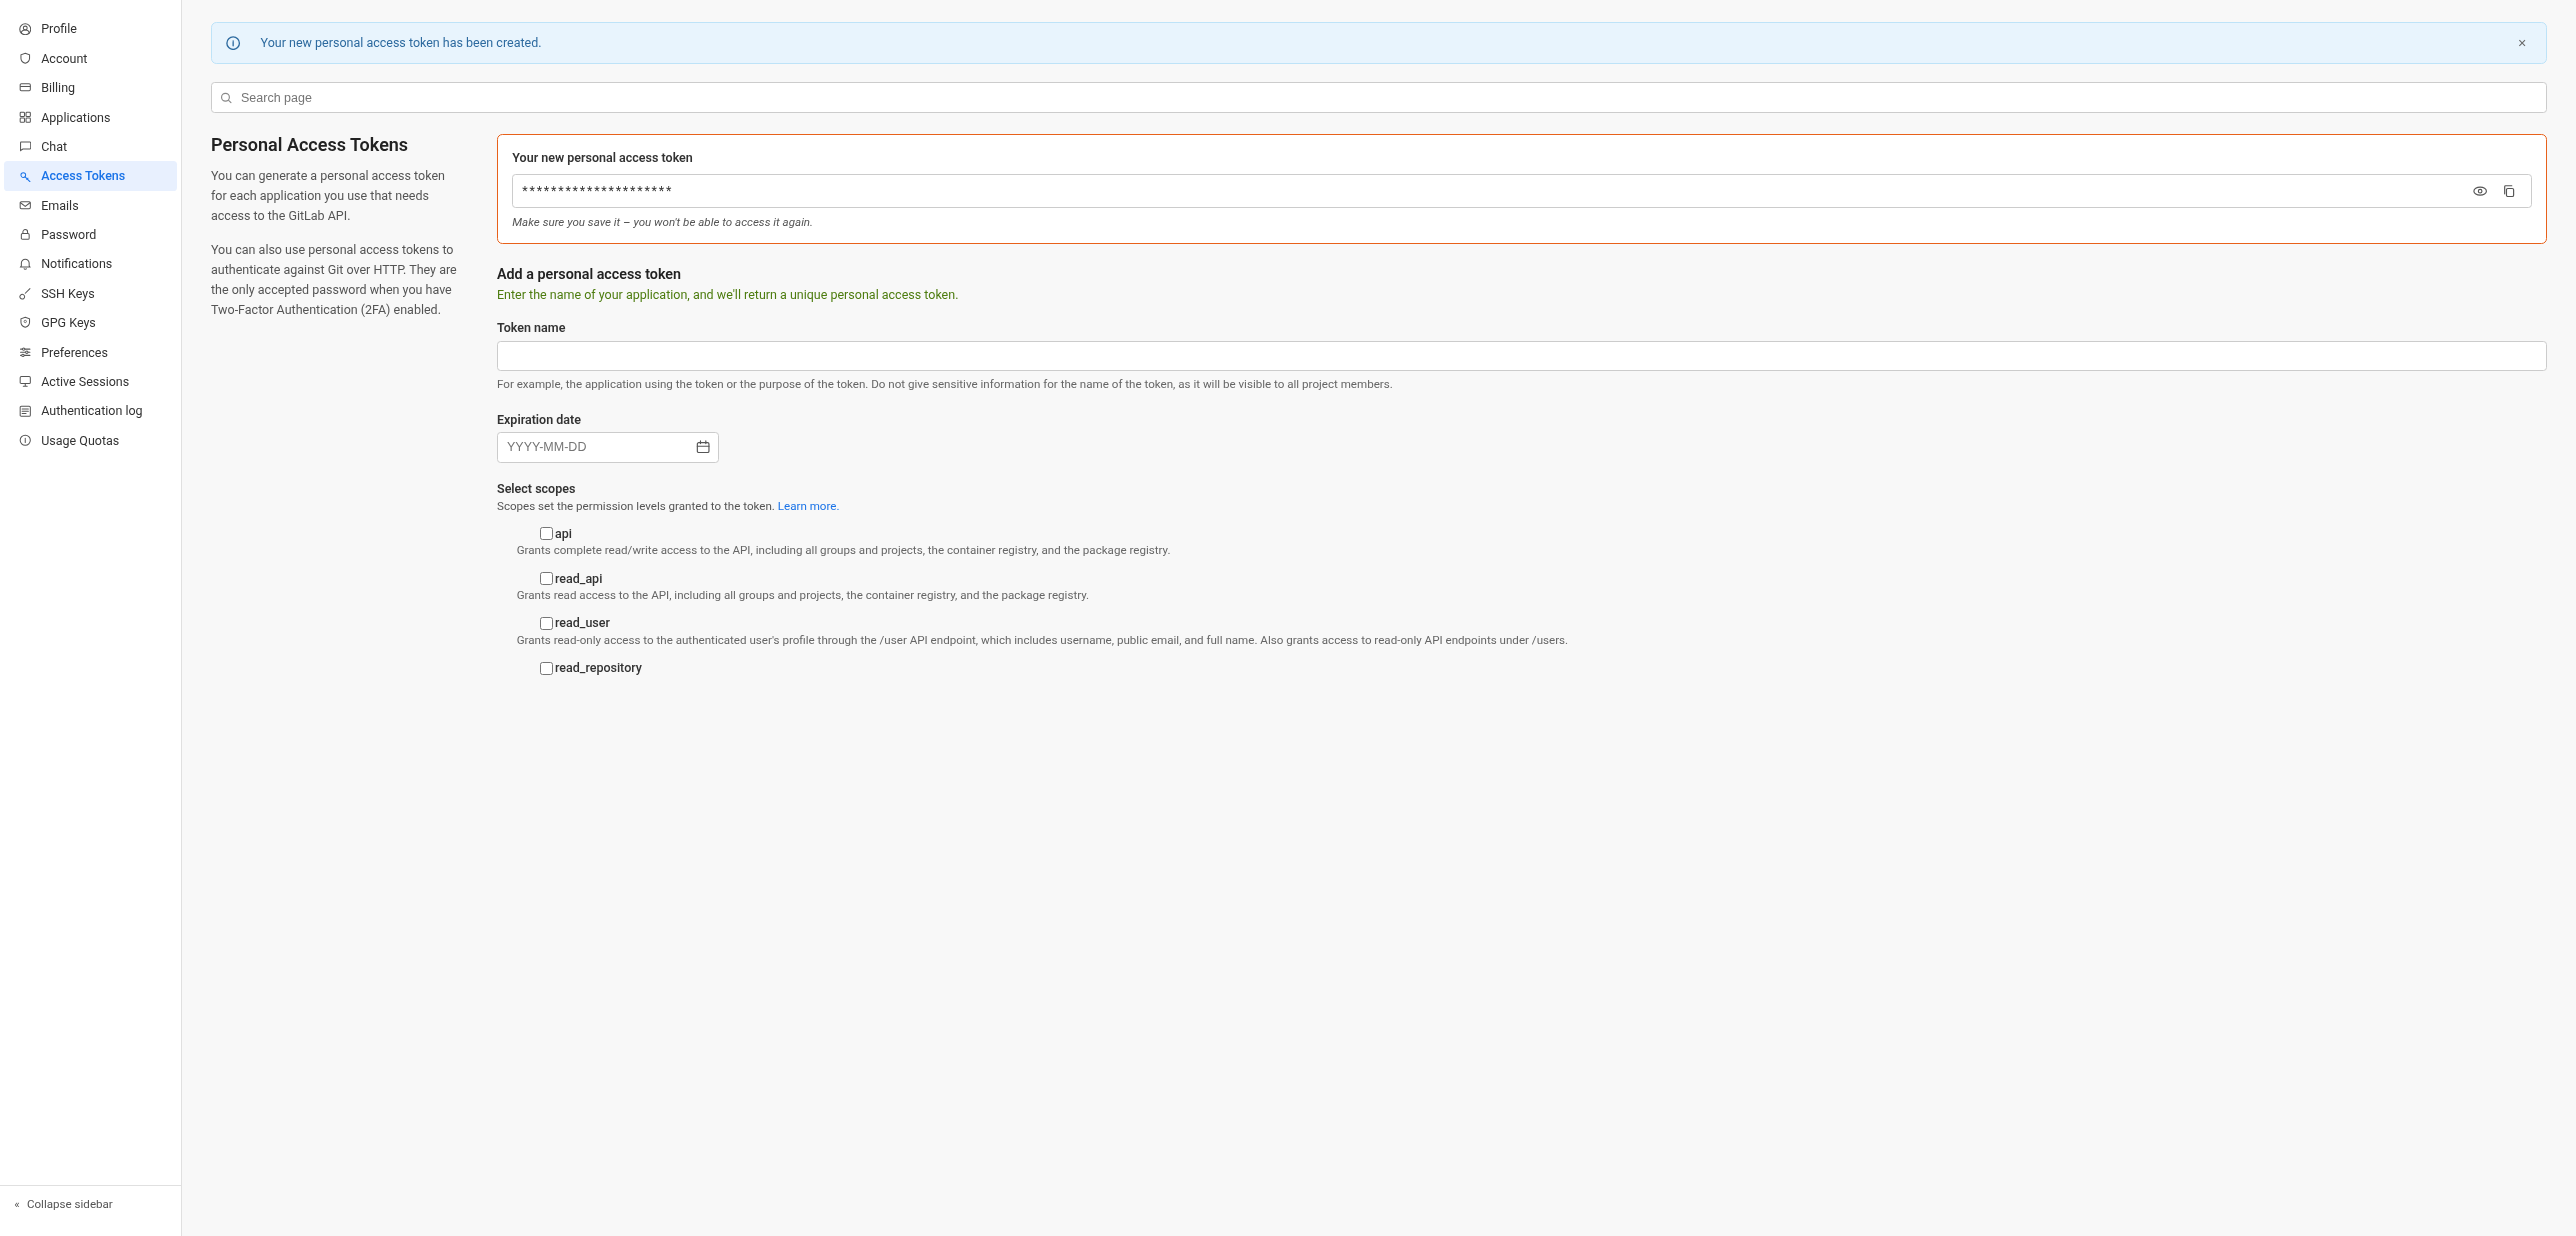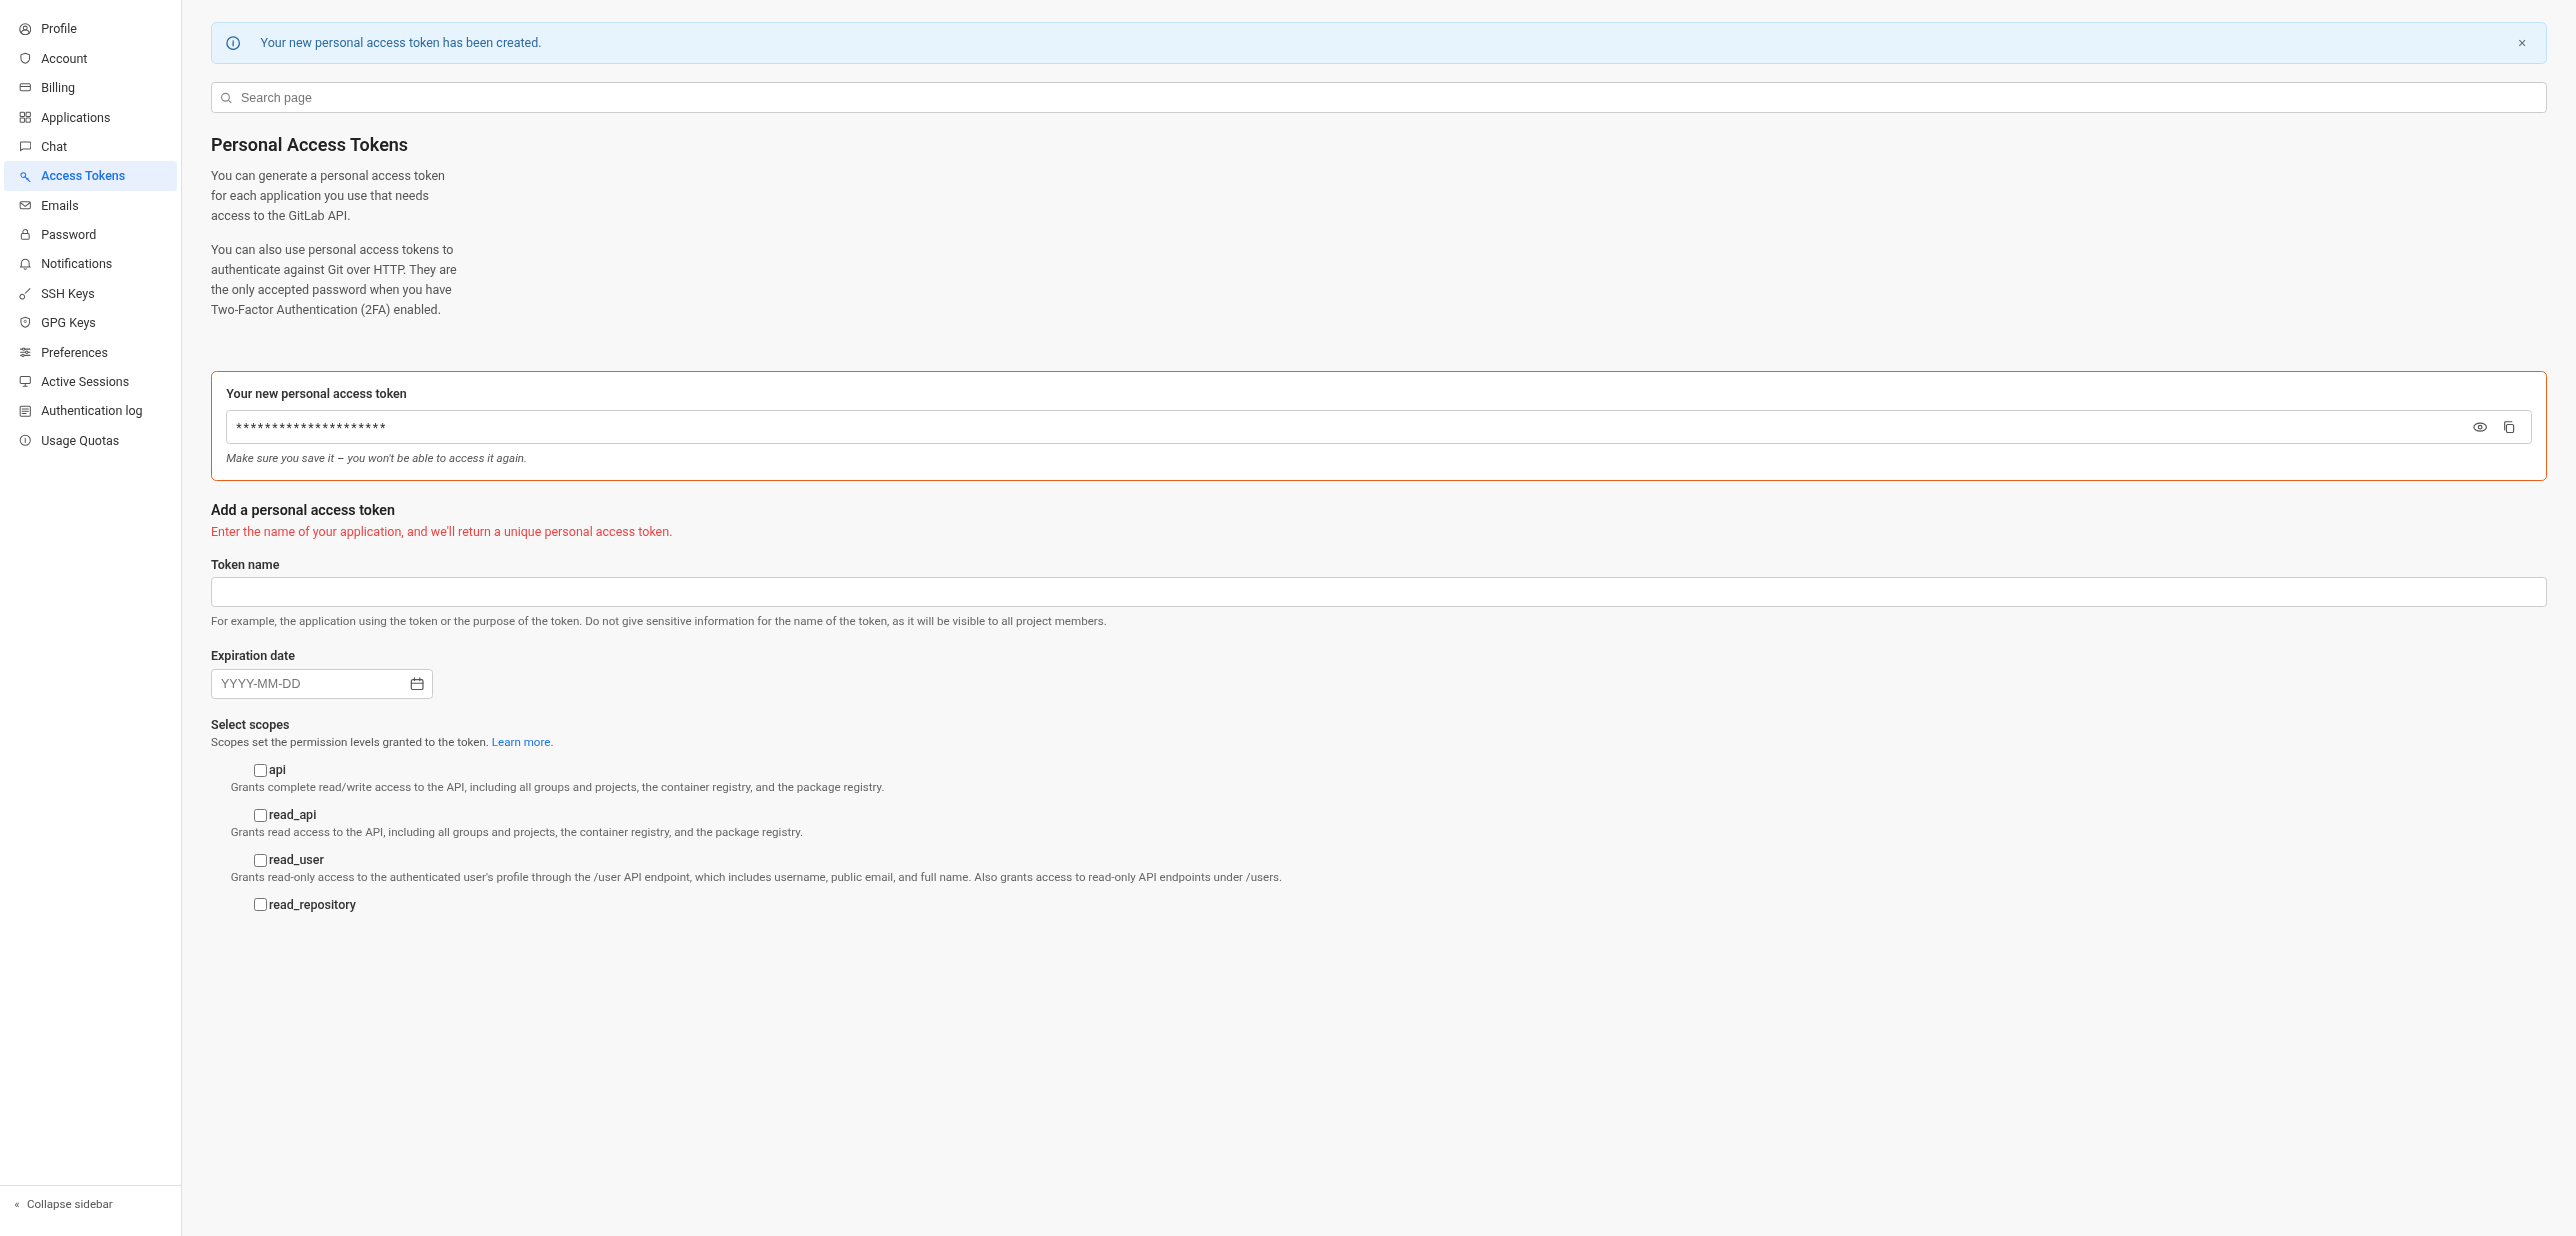--- a/index.html
+++ b/index.html
@@ -115,21 +115,20 @@
     .search-icon-pos {
       position: absolute;
       left: 9px;
       top: 50%;
       transform: translateY(-50%);
       color: #888;
     }
     .content-layout {
       display: flex;
       gap: 36px;
-      flex-direction: column;
     }
     .left-panel {
       width: 250px;
       flex-shrink: 0;
     }
     .right-panel {
       flex: 1;
     }
     .page-title {
       font-size: 18px;
@@ -191,21 +190,21 @@
       font-style: italic;
     }
     .section-title {
       font-size: 14.3px;
       font-weight: 600;
       color: #222;
       margin-bottom: 5.4px;
     }
     .section-desc {
       font-size: 12.5px;
-      color: #ef4444;
+      color: #4d7c0f;
       margin-bottom: 18px;
     }
     .field-label {
       font-size: 12.5px;
       font-weight: 600;
       color: #333;
       margin-bottom: 5.4px;
     }
     .text-input {
       width: 100%;

